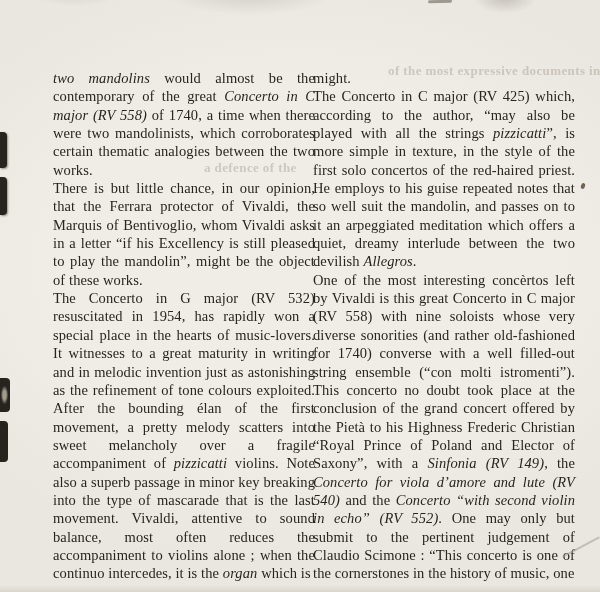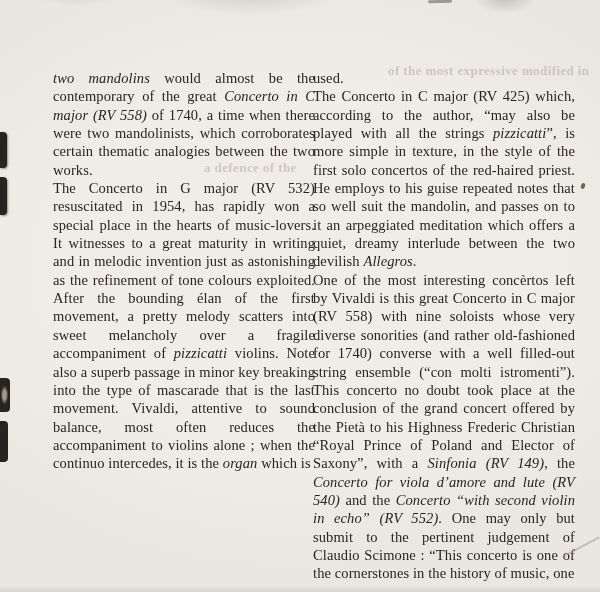--- a/index.html
+++ b/index.html
@@ -52,29 +52,30 @@
   .crease{position:absolute;left:560px;top:546px;width:42px;height:2px;
     background:rgba(165,155,142,.55);transform:rotate(-28deg);border-radius:1px;}
   .bottom-shade{position:absolute;left:0;bottom:0;width:100%;height:7px;
     background:linear-gradient(rgba(175,168,156,0), rgba(175,168,156,.28));}
 </style>
 </head>
 <body>
 
 <div class="page">
 
-  <div class="ghost ghost-1">of the most expressive modified in</div>
+  <div class="ghost ghost-1">of the most expressive documents in</div>
   <div class="ghost ghost-2">a defence of the</div>
 
   <div class="col col-left">
       <p><span class="i">two mandolins</span><span> would almost be the contemporary of the great </span><span class="i">Concerto in C major (RV 558)</span><span> of 1740, a time when there were two mandolinists, which corroborates certain thematic analogies between the two works.</span></p>
+      <p><span>There is but little chance, in our opinion, that the Ferrara protector of Vivaldi, the Marquis of Bentivoglio, whom Vivaldi asks in a letter “if his Excellency is still pleased to play the mandolin”, might be the object of these works.</span></p>
       <p><span>The </span><span class="b">Concerto in G major (RV 532)</span><span> resuscitated in 1954, has rapidly won a special place in the hearts of music-lovers. It witnesses to a great maturity in writing and in melodic invention just as astonishing as the refinement of tone colours exploited. After the bounding élan of the first movement, a pretty melody scatters into sweet melancholy over a fragile accompaniment of </span><span class="i">pizzicatti</span><span> violins. Note also a superb passage in minor key breaking into the type of mascarade that is the last movement. Vivaldi, attentive to sound balance, most often reduces the accompaniment to violins alone ; when the continuo intercedes, it is the </span><span class="i">organ</span><span> which is</span></p>
     </div>
   <div class="col col-right">
-      <p><span>used.</span></p>
+      <p><span>might.</span></p>
       <p><span>The </span><span class="b">Concerto in C major (RV 425)</span><span> which, according to the author, “may also be played with all the strings </span><span class="i">pizzicatti</span><span>”, is more simple in texture, in the style of the first solo concertos of the red-haired priest. He employs to his guise repeated notes that so well suit the mandolin, and passes on to it an arpeggiated meditation which offers a quiet, dreamy interlude between the two devilish </span><span class="i">Allegros</span><span>.</span></p>
       <p><span>One of the most interesting concèrtos left by Vivaldi is this great </span><span class="b">Concerto in C major (RV 558)</span><span> with nine soloists whose very diverse sonorities (and rather old-fashioned for 1740) converse with a well filled-out string ensemble (“con molti istromenti”). This concerto no doubt took place at the conclusion of the grand concert offered by the Pietà to his Highness Frederic Christian “Royal Prince of Poland and Elector of Saxony”, with a </span><span class="i">Sinfonia (RV 149)</span><span>, the </span><span class="i">Concerto for viola d’amore and lute (RV 540)</span><span> and the </span><span class="i">Concerto “with second violin in echo” (RV 552)</span><span>. One may only but submit to the pertinent judgement of Claudio Scimone : “This concerto is one of the cornerstones in the history of music, one</span></p>
     </div>
 
   <div class="mark mark-1a"></div>
   <div class="mark mark-1b"></div>
   <div class="mark mark-2"></div>
   <div class="mark mark-3"></div>
 
   <div class="dash"></div>

